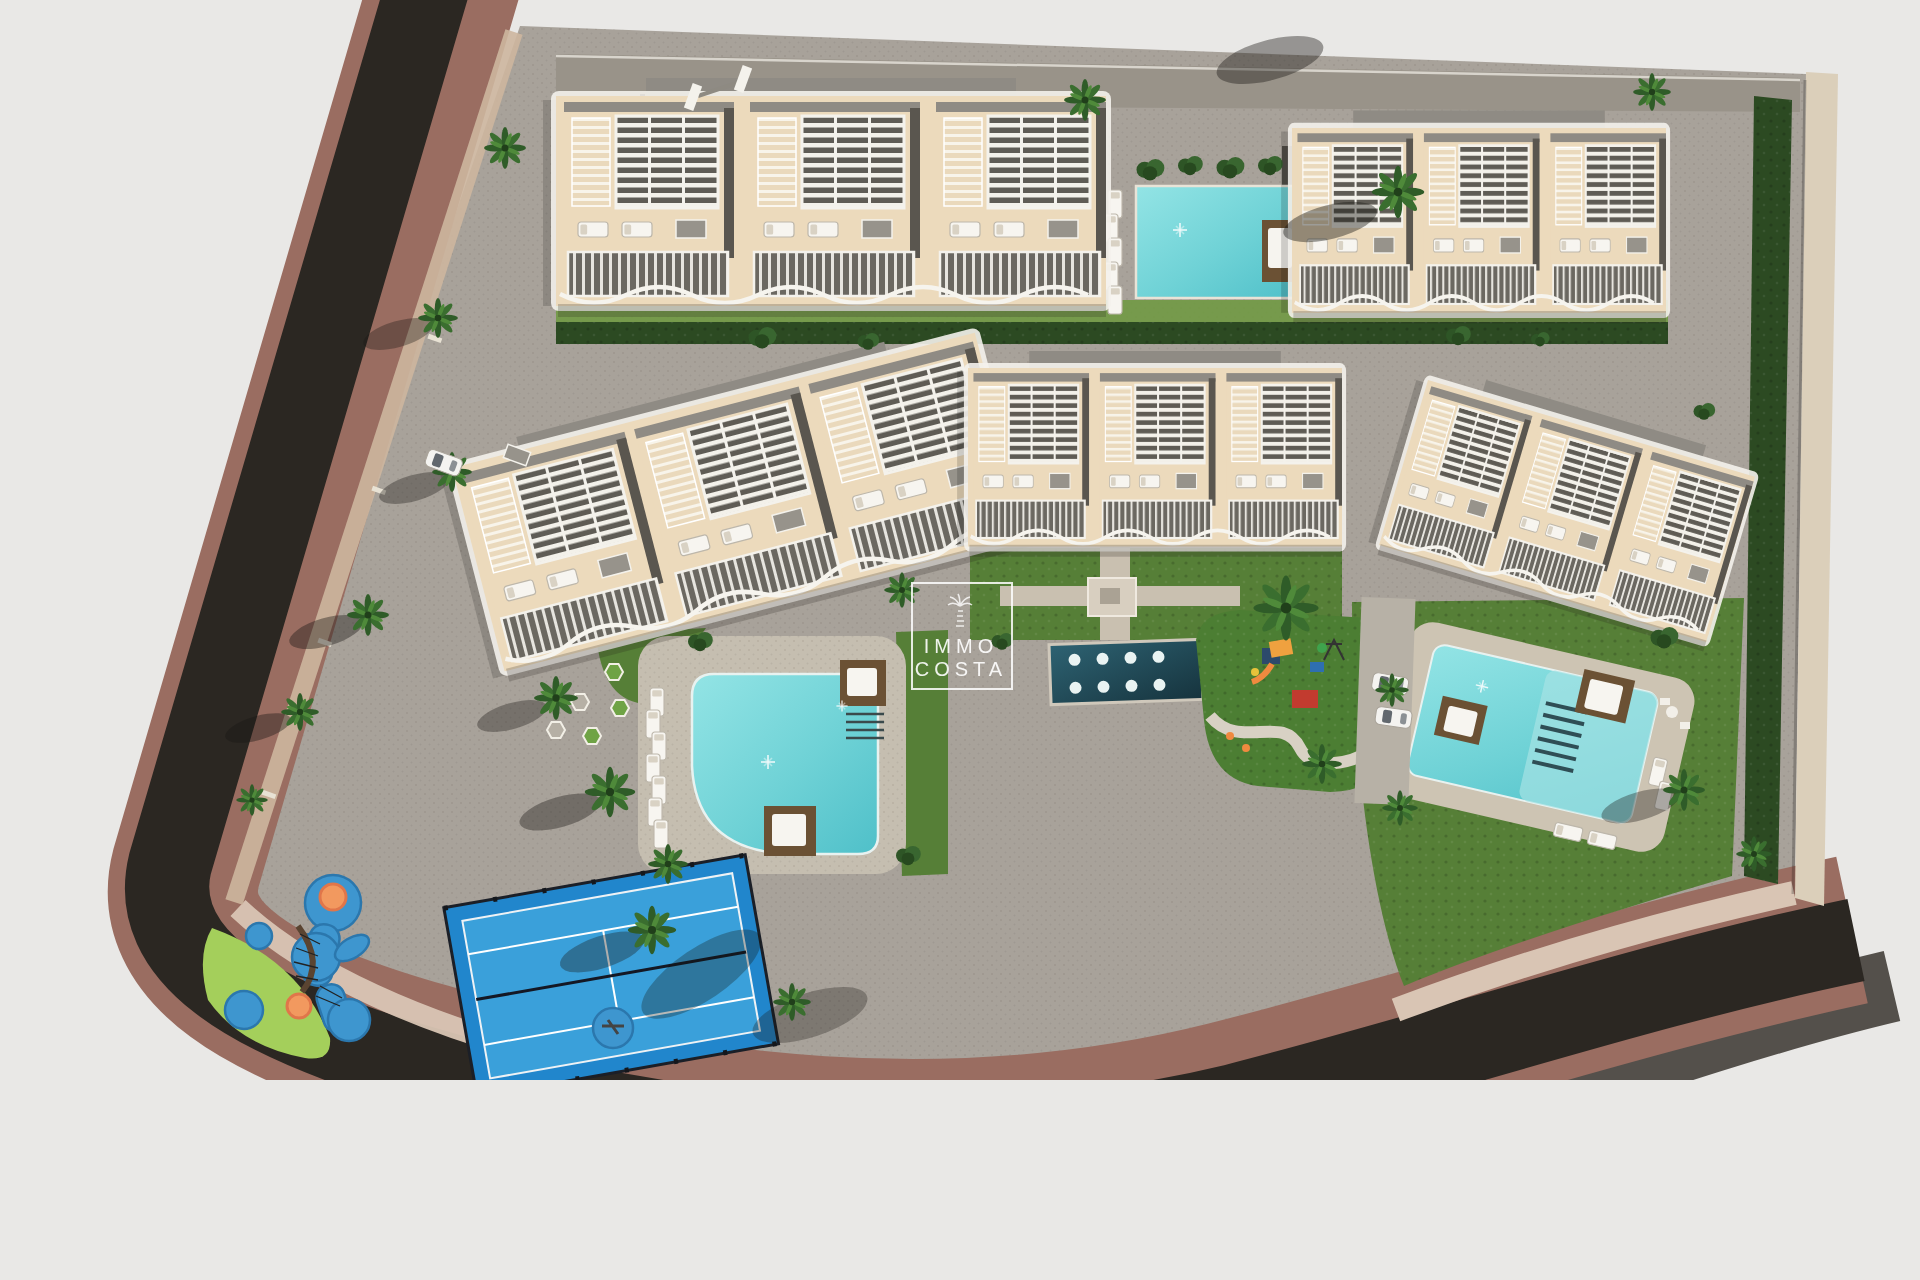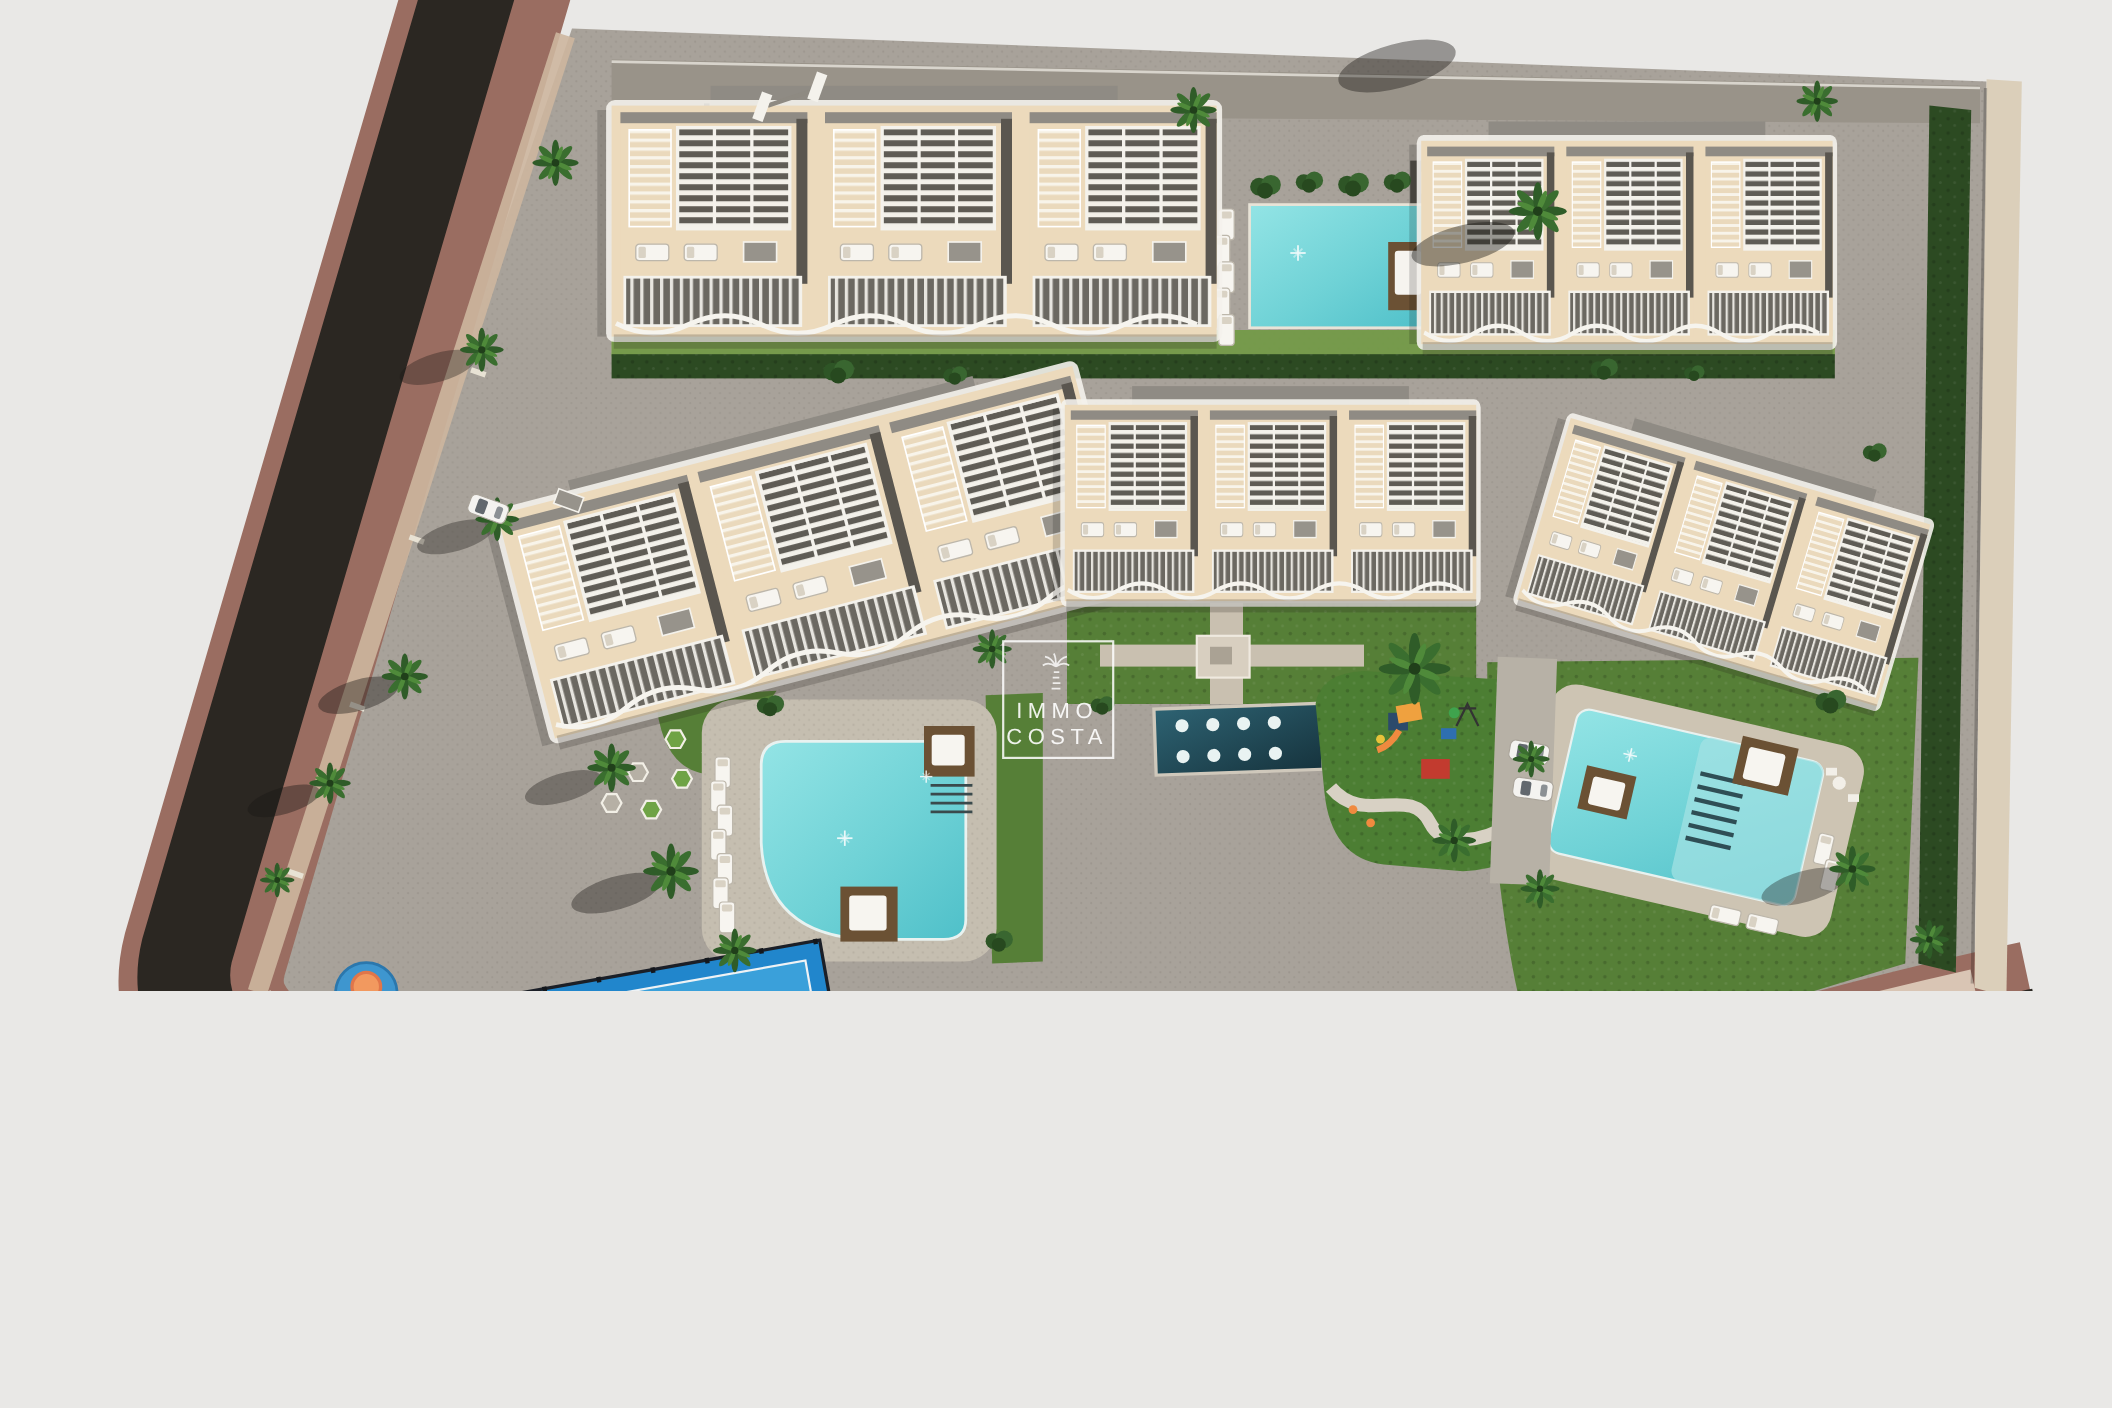--- a/index.html
+++ b/index.html
@@ -1,16 +1,16 @@
 <!DOCTYPE html>
 <html style="--c-bg: #e9e8e6; --c-road: #2b2722; --c-sidewalk: #9a6d61; --c-sidewalk_light: #d9c5b4; --c-curb: #cdb69e; --c-pave: #a8a29a; --c-pave_dark: #999389; --c-grass: #567f37; --c-grass_bright: #a4cf5b; --c-hedge: #2c4a22; --c-roof: #ecdabc; --c-trim: #f4f2ec; --c-gray: #6b6861; --c-pool: #6fd2d6; --c-pool_deep: #4fc0c9; --c-wfeature: #1e4854; --c-deck: #6b5134; --c-court: #2186cc; --c-court_light: #3aa0da; --c-play_blue: #3e96cf; --c-play_orange: #f2995f; --c-play_red: #c23b2f;"><head>
 <meta charset="utf-8">
 <style>
   html,body{margin:0;padding:0;background:#e9e8e6;}
-  .stage{position:relative;width:1920px;height:901px;margin:0 auto;overflow:hidden;background:var(--c-bg,#e9e8e6);}
+  .stage{position:relative;width:1920px;height:1080px;margin:0 auto;overflow:hidden;background:var(--c-bg,#e9e8e6);}
   .stage svg{position:absolute;inset:0;display:block;}
   text.wm{font-family:"Liberation Sans","DejaVu Sans",sans-serif;font-weight:400;}
 </style>
 </head>
 <body>
 
 <div class="stage">
 <svg viewBox="0 0 1920 1280" width="1920" height="1280">
 <defs>
   <linearGradient id="poolG" x1="0" y1="0" x2="1" y2="1">

